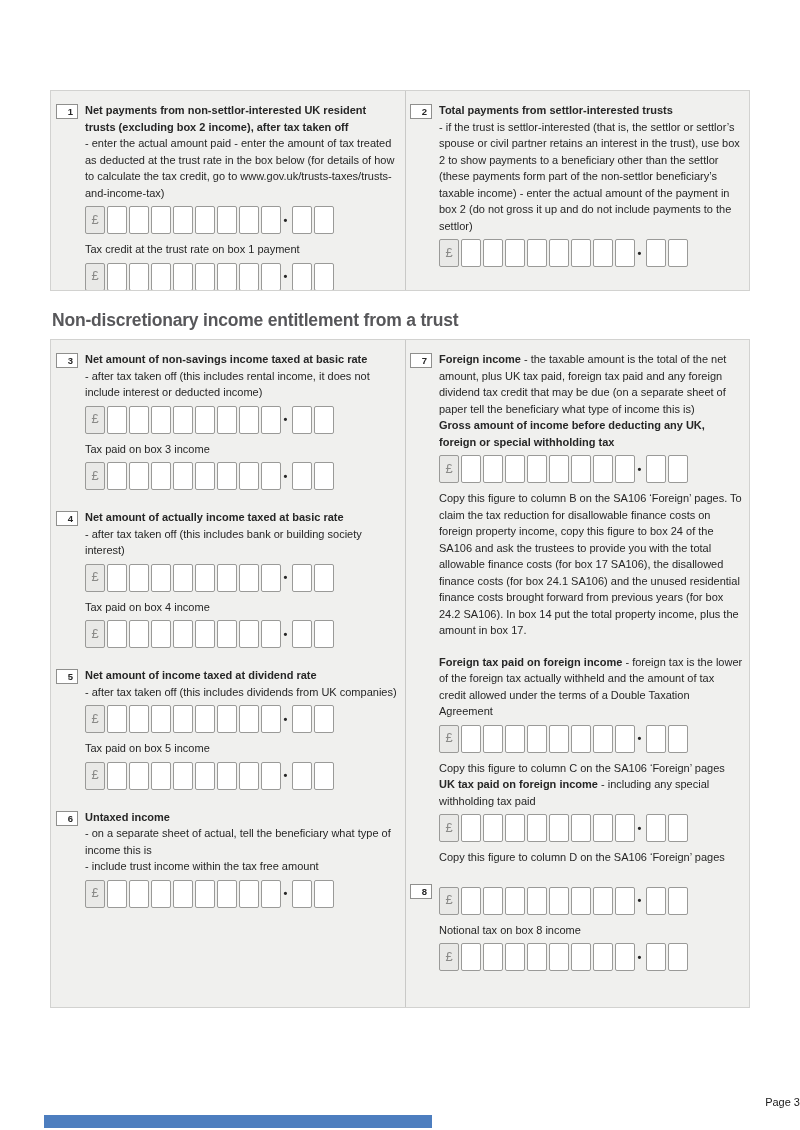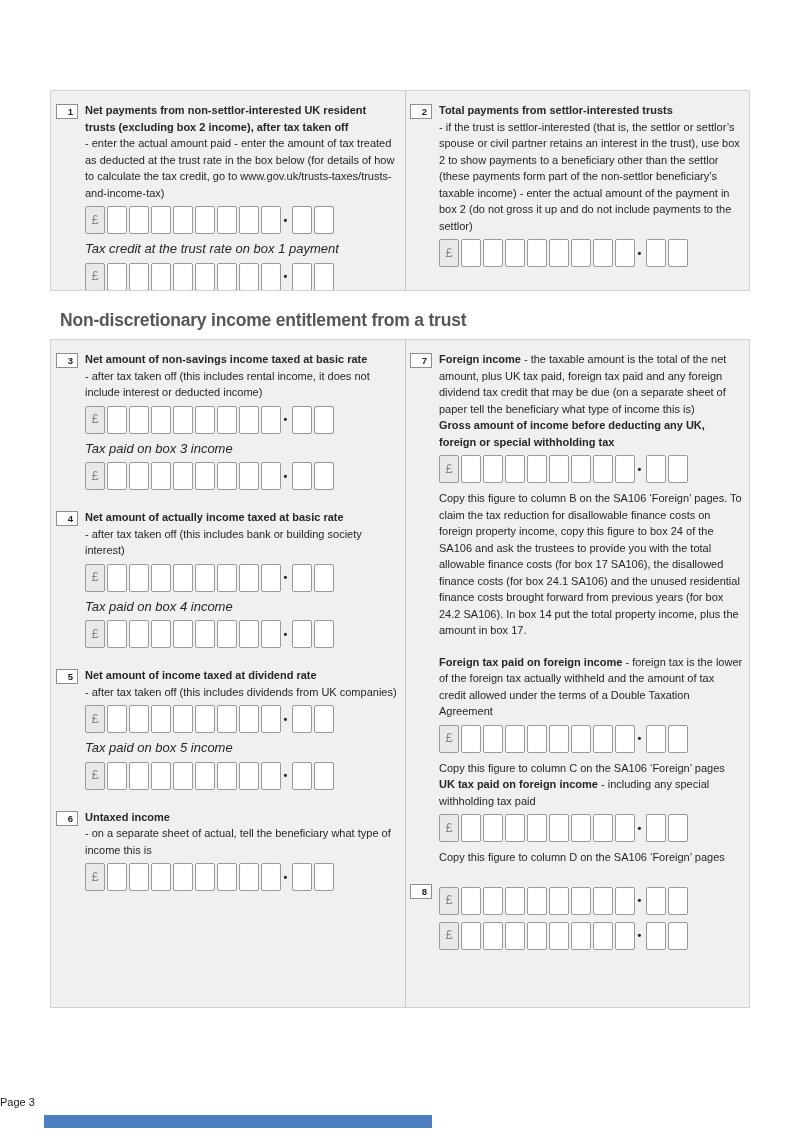--- a/index.html
+++ b/index.html
@@ -27,41 +27,41 @@
   .col.right { flex: 1; border-left: 1px solid #c9c9c7; padding-left: 4px; padding-right: 6px; }
   .item { display: flex; }
   .badge {
     flex: none; width: 22px; height: 15px; margin-top: 2px;
     background: #ffffff; border: 1px solid #8f8f8d;
     text-align: right; padding-right: 4px;
     font-size: 9.5px; font-weight: 700; line-height: 13px; color: #262626;
   }
   .ib { margin-left: 7px; flex: 1; font-size: 11px; line-height: 16.5px; }
   .ib b { font-weight: 700; }
-  .txtline { font-size: 13px; line-height: 16.5px; font-style: italic; }
+  .txtline { font-size: 11px; line-height: 16.5px; }
   .money-row { display: flex; align-items: center; margin: 5px 0 7px 0; height: 28px; }
   .money-row .pound {
     width: 20px; height: 28px; flex: none;
     background: #e9e9e7; border: 1px solid #9a9a98; border-radius: 2px;
     color: #8a8a88; font-size: 13px;
     display: flex; align-items: center; justify-content: center;
   }
   .money-row .mcell {
     width: 20px; height: 28px; flex: none;
     background: #ffffff; border: 1px solid #9a9a98; border-radius: 2px;
     margin-left: 2px;
   }
   .money-row .dot { width: 9px; flex: none; text-align: center; font-size: 11px; font-weight: 700; color: #262626; }
   .gap12 { margin-top: 12px; }
   .gap15 { margin-top: 15px; }
   .gap9  { }
   .item8 { display: flex; margin-top: 16px; margin-left: -29px; }
   .footer {
     position: absolute; left: 0; top: 1096px; width: 800px;
-    text-align: left; font-size: 11px; color: #1a1a1a;
+    text-align: right; font-size: 11px; color: #1a1a1a;
   }
   .footer-bar {
     position: absolute; left: 44px; top: 1115px;
     width: 388px; height: 13px;
   }
 </style>
 </head>
 <body>
 
 <h1 class="section-title" style="top: 48px; color: #0369a1; margin-top: 47px;">Discretionary income payment from a trust</h1>
@@ -123,21 +123,21 @@
             <span class="mcell"></span>
             <span class="dot">•</span>
             <span class="mcell"></span>
             <span class="mcell"></span>
           </div>
       </div>
     </div>
   </div>
 </div>
 
-<h1 class="section-title" style="top: 310px; color: rgb(87, 87, 90); margin-left: 8px;">Non-discretionary income entitlement from a trust</h1>
+<h1 class="section-title" style="top: 310px; color: rgb(87, 87, 90);">Non-discretionary income entitlement from a trust</h1>
 
 <div class="panel" style="top:339px; height:669px">
   <div class="col left">
 
     <div class="item">
       <span class="badge">3</span>
       <div class="ib">
         <div><b>Net amount of non-savings income taxed at basic rate</b></div>
         <div>- after tax taken off (this includes rental income, it does not include interest or deducted income)</div>
         <div class="money-row">
@@ -244,20 +244,21 @@
             <span class="mcell"></span>
           </div>
       </div>
     </div>
 
     <div class="item gap12">
       <span class="badge">6</span>
       <div class="ib">
         <div><b>Untaxed income</b></div>
         <div>- on a separate sheet of actual, tell the beneficiary what type of income this is</div>
+        <div>- include trust income within the tax free amount</div>
         <div class="money-row">
             <span class="pound">£</span>
             <span class="mcell"></span>
             <span class="mcell"></span>
             <span class="mcell"></span>
             <span class="mcell"></span>
             <span class="mcell"></span>
             <span class="mcell"></span>
             <span class="mcell"></span>
             <span class="mcell"></span>
@@ -336,20 +337,21 @@
                 <span class="mcell"></span>
                 <span class="mcell"></span>
                 <span class="mcell"></span>
                 <span class="mcell"></span>
                 <span class="mcell"></span>
                 <span class="mcell"></span>
                 <span class="dot">•</span>
                 <span class="mcell"></span>
                 <span class="mcell"></span>
               </div>
+            <div class="txtline">Notional tax on box 8 income</div>
             <div class="money-row">
                 <span class="pound">£</span>
                 <span class="mcell"></span>
                 <span class="mcell"></span>
                 <span class="mcell"></span>
                 <span class="mcell"></span>
                 <span class="mcell"></span>
                 <span class="mcell"></span>
                 <span class="mcell"></span>
                 <span class="mcell"></span>

